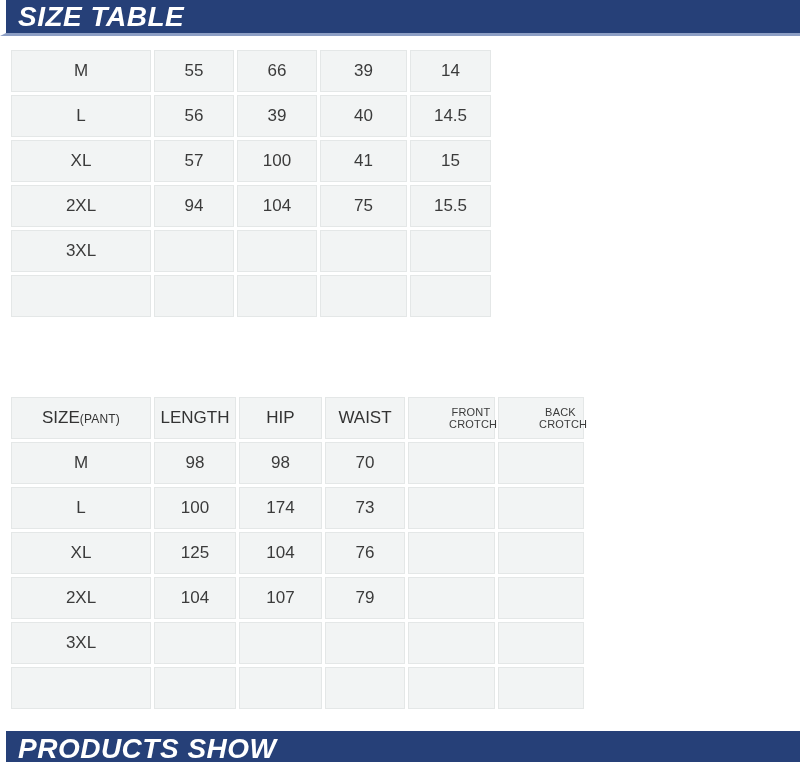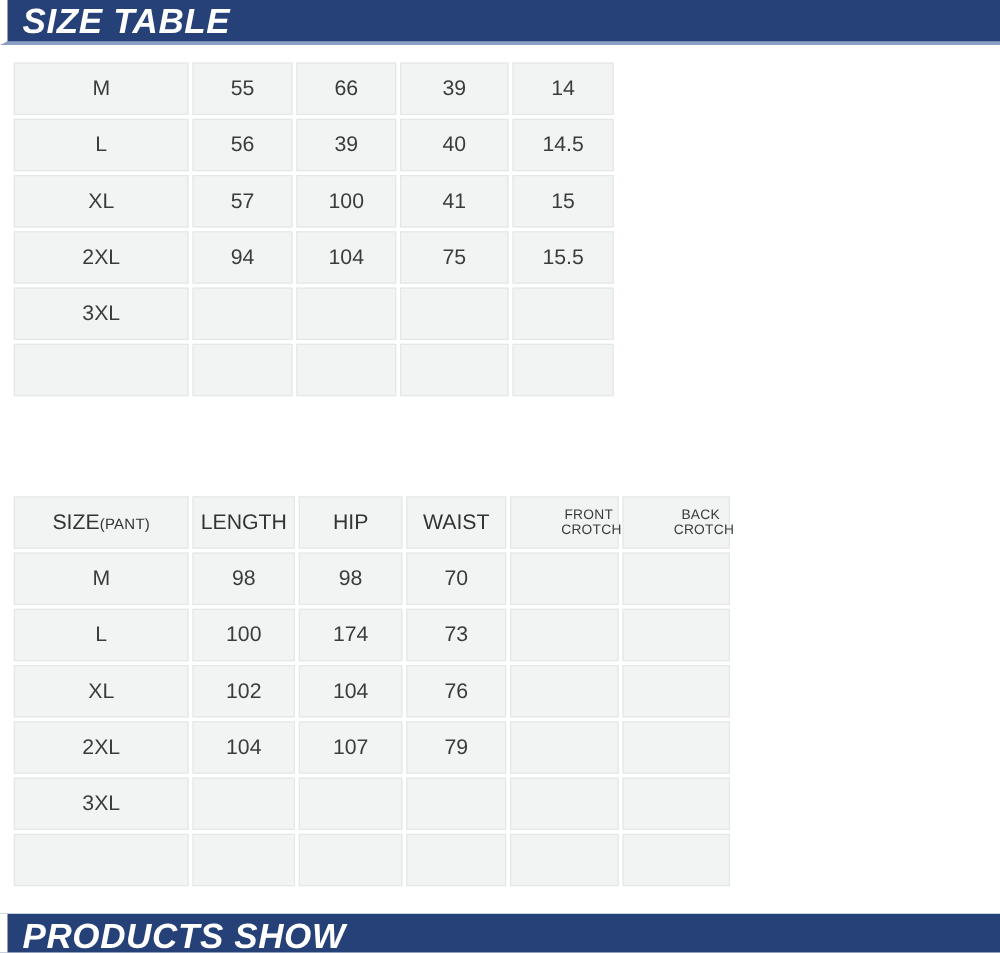--- a/index.html
+++ b/index.html
@@ -178,21 +178,21 @@
       <tr>
         <td>L</td>
         <td>100</td>
         <td>174</td>
         <td>73</td>
         <td></td>
         <td></td>
       </tr>
       <tr>
         <td>XL</td>
-        <td>102</td>
+        <td>125</td>
         <td>104</td>
         <td>76</td>
         <td></td>
         <td></td>
       </tr>
       <tr>
         <td>2XL</td>
         <td>104</td>
         <td>107</td>
         <td>79</td>

